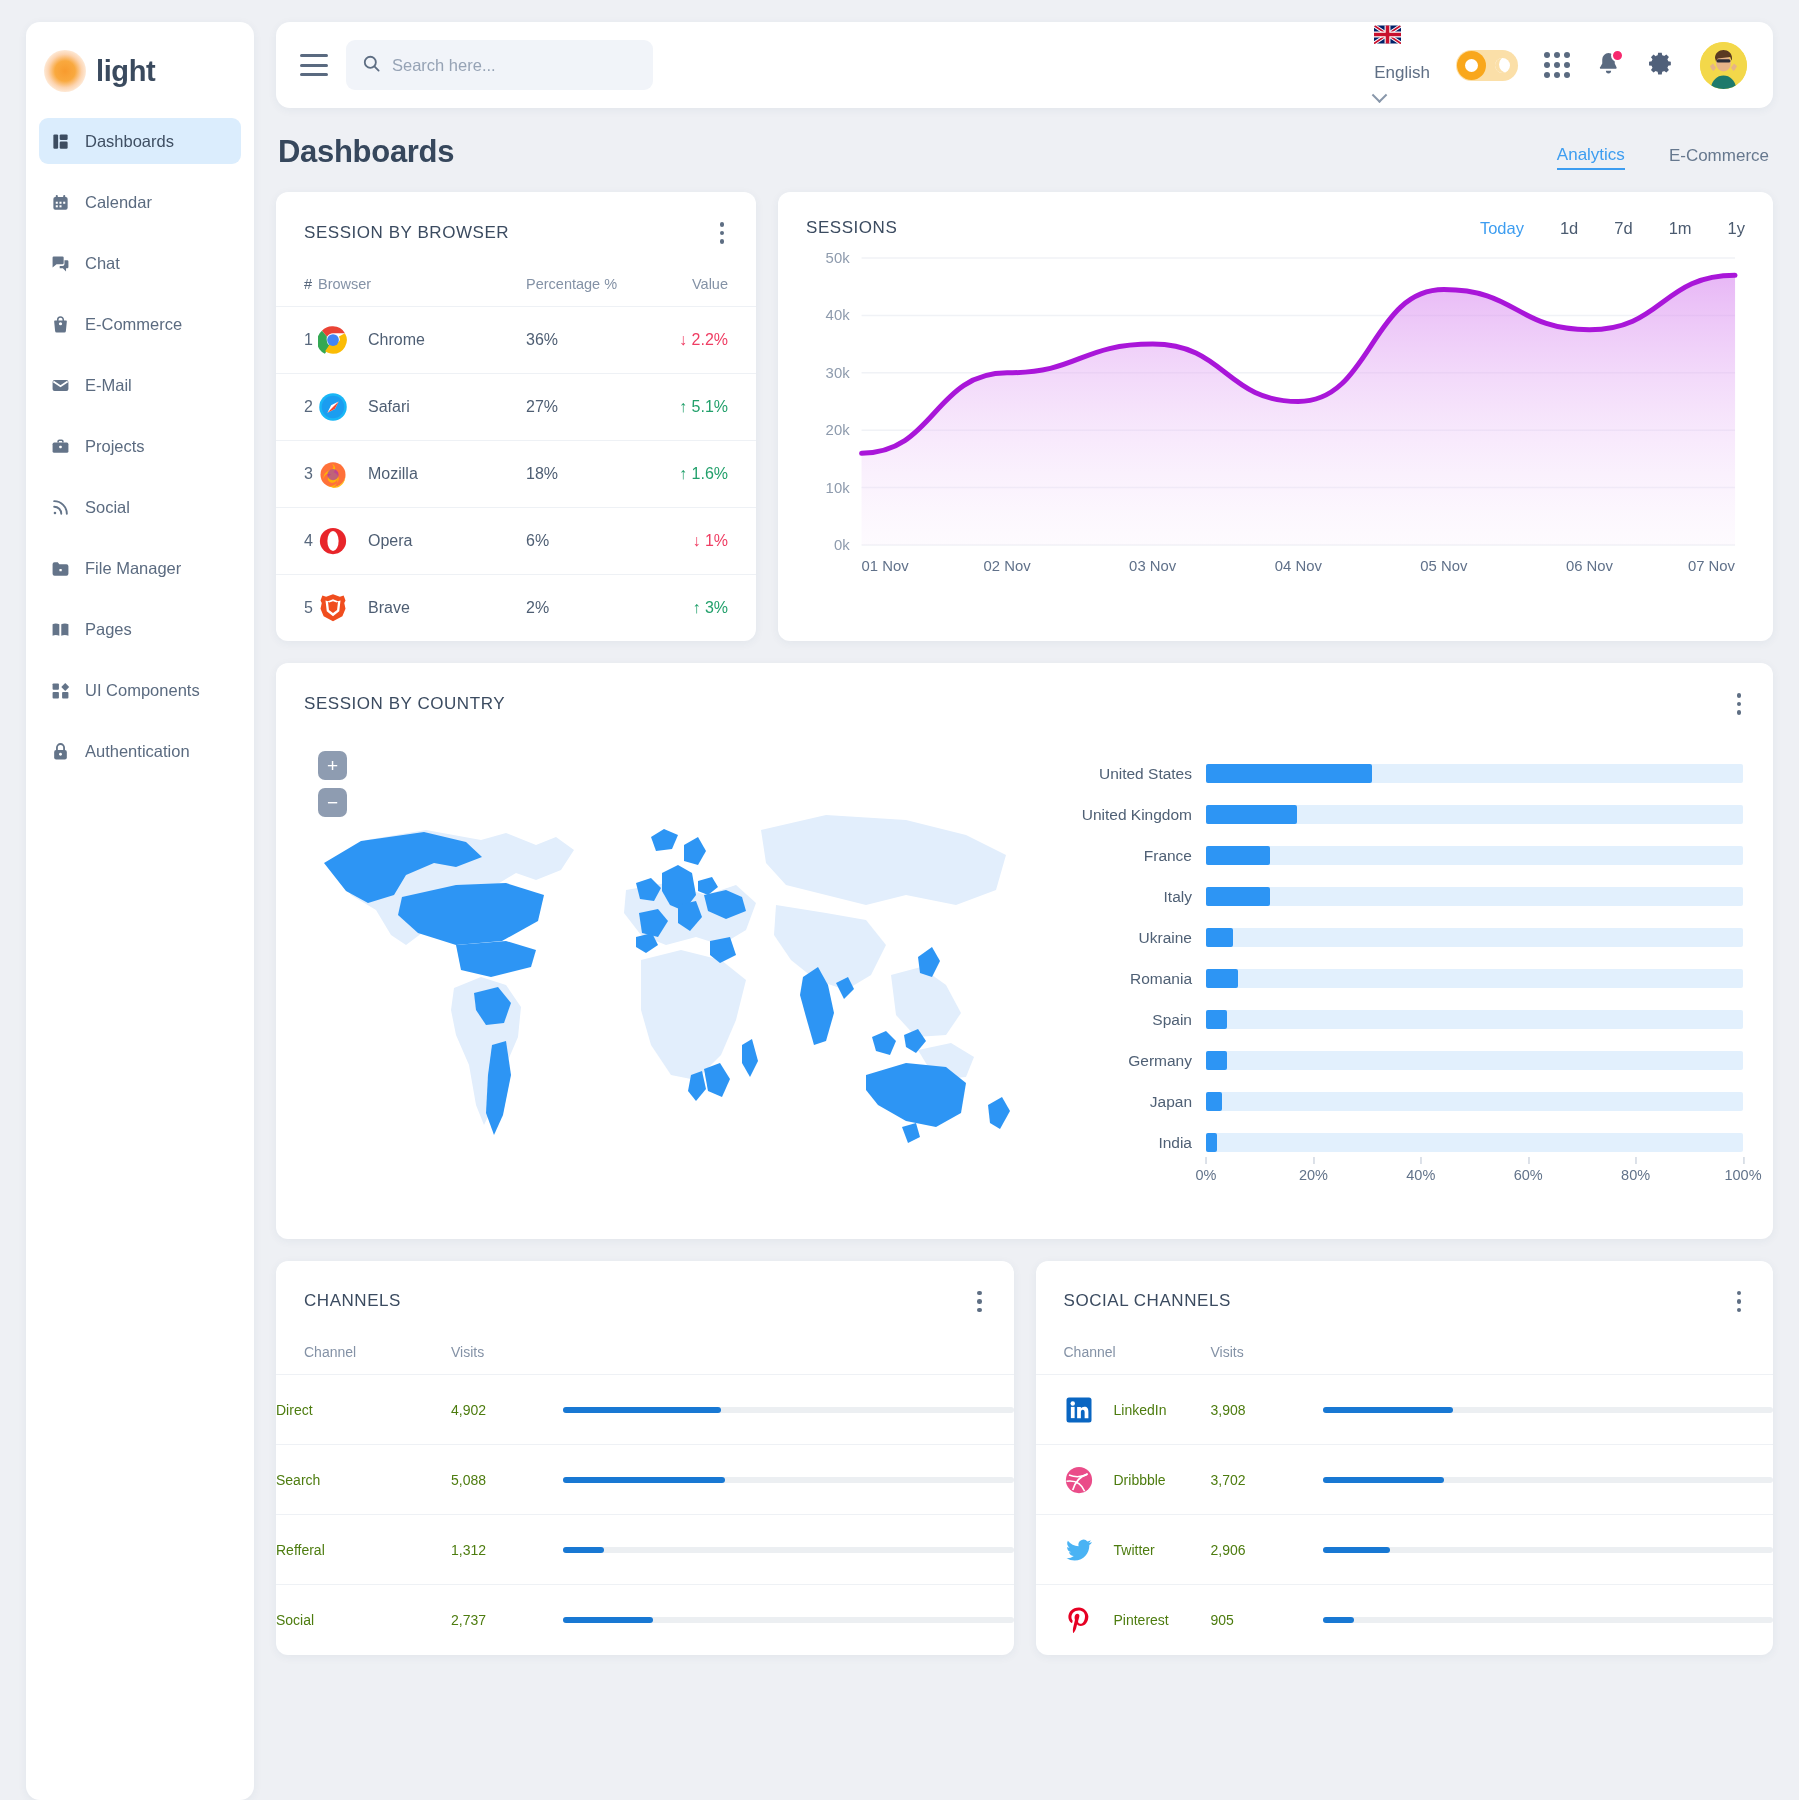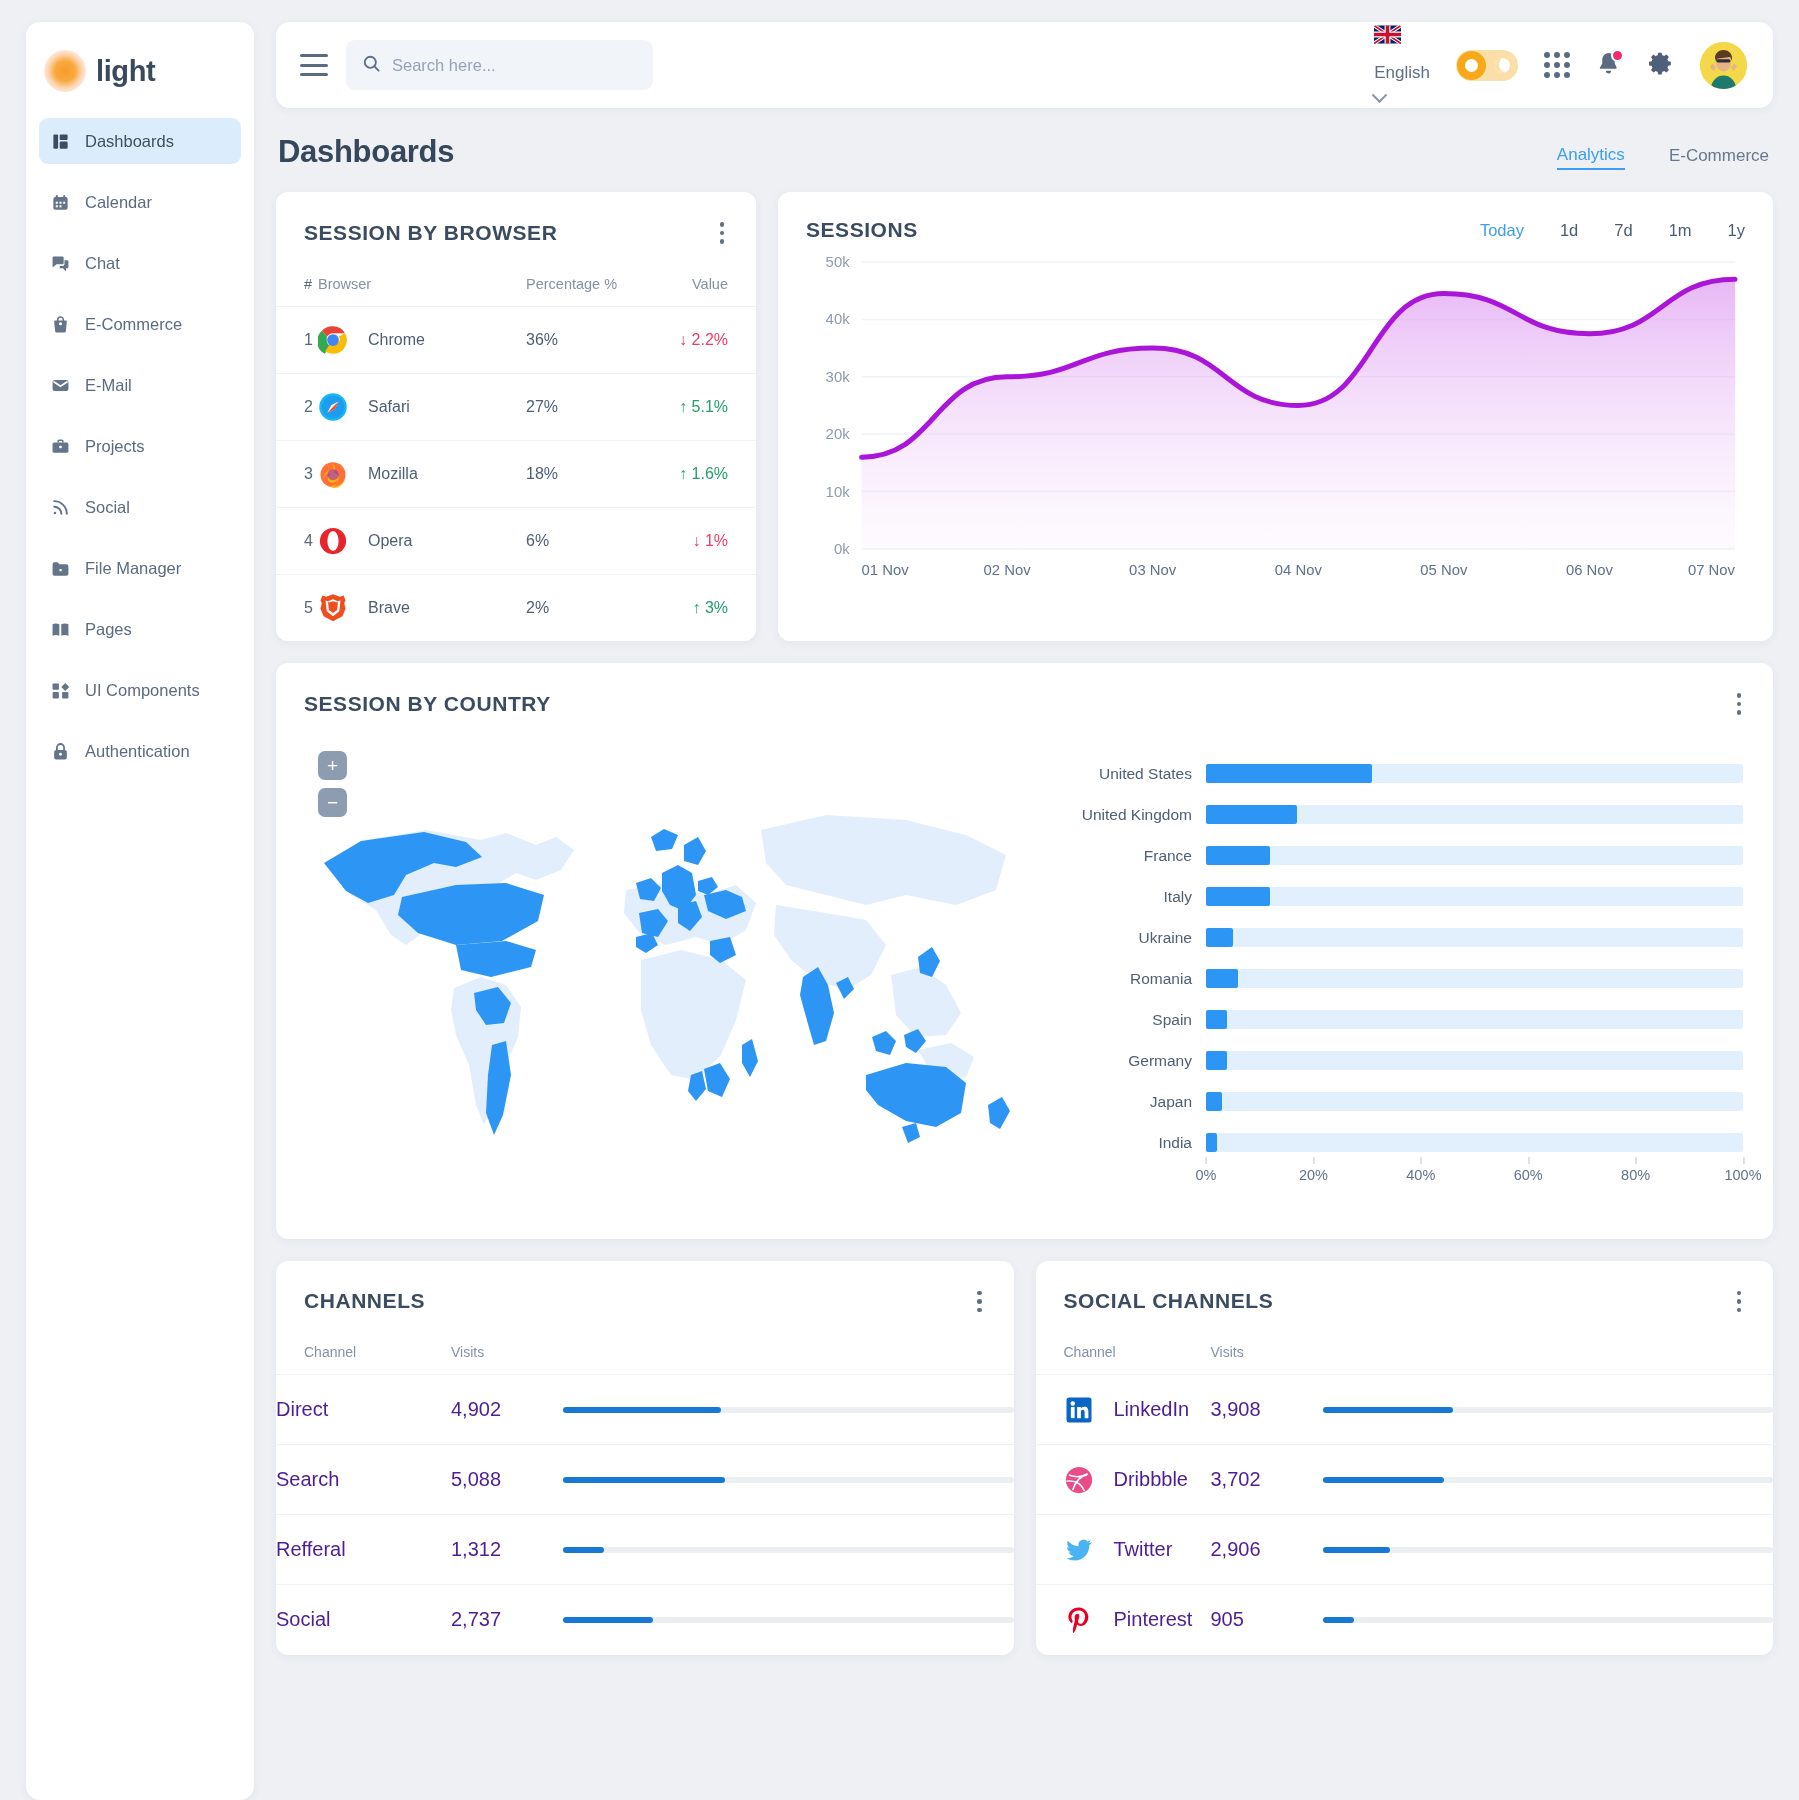--- a/index.html
+++ b/index.html
@@ -81,21 +81,21 @@
   .avatar { width:47px; height:47px; border-radius:50%; overflow:hidden; background:#f5d73f; position:relative; cursor:pointer; }
 
   .page-head { display:flex; align-items:flex-end; padding: 4px 4px 0 2px; }
   .page-title { font-size: 31px; font-weight: 700; color:#36475c; letter-spacing:-.3px; }
   .page-tabs { margin-left:auto; display:flex; gap: 44px; align-items:center; }
   .page-tab { font-size:17px; color:#66788e; padding-bottom: 3px; cursor:pointer; }
   .page-tab.active { color:#3d9df0; border-bottom: 2px solid #3d9df0; }
 
   .card { background:#fff; border-radius: 12px; box-shadow: 0 2px 10px rgba(40,60,100,.06); }
   .card-head { display:flex; align-items:center; padding: 26px 28px 0 28px; }
-  .card-title { font-size:21px; font-weight:700; color:#3b4b60; letter-spacing:.55px; }
+  .card-title { font-size:17px; font-weight:400; color:#3b4b60; letter-spacing:.55px; }
   .kebab { margin-left:auto; display:flex; flex-direction:column; gap:4px; cursor:pointer; padding:4px; }
   .kebab i { width:4.5px; height:4.5px; border-radius:50%; background:#5e6e83; display:block; }
 
   .row1 { display:flex; gap: 22px; }
 
   
   .bcard { width: 480px; flex:0 0 480px; }
   .btable { width:100%; border-collapse: collapse; margin-top: 22px; }
   .btable th {
     font-size:14.5px; font-weight:400; color:#8492a6; text-align:left; padding: 6px 0 14px 0;
@@ -132,21 +132,21 @@
   .cbar-fill { height:100%; background:#2d95f4; border-radius:2px; }
   .caxis { display:flex; margin-left: 160px; padding-top: 8px; position:relative; height: 36px; }
   .caxis .tick { position:absolute; top:0; transform:translateX(-50%); font-size:14.5px; color:#62738a; }
   .caxis .tick::before { content:""; position:absolute; left:50%; top:-10px; width:1px; height:7px; background:#b9c4d2; }
 
   
   .row3 { display:flex; gap: 22px; padding-bottom: 22px; }
   .chcard { flex:1; min-width:0; }
   .ctable { width:100%; border-collapse:collapse; margin-top: 22px; }
   .ctable th { font-size:14px; font-weight:400; color:#8492a6; text-align:left; padding: 6px 0 14px 0; }
-  .ctable td { border-top:1px solid #eef1f5; height: 70px; font-size:20px; color:#4c1d95; padding:0; }
+  .ctable td { border-top:1px solid #eef1f5; height: 70px; font-size:14px; color:#4d7c0f; padding:0; }
   .ctable .h-ch { padding-left: 28px; }
   .c-chan { padding-left: 28px; width: 175px; }
   .c-vis  { width: 112px; }
   .c-bar  { padding-right: 28px; }
   .pbar { height: 6px; background:#eceff2; border-radius: 4px; position:relative; }
   .pbar i { position:absolute; left:0; top:0; height:100%; background:#1878d3; border-radius:4px; display:block; }
   .soc-name { display:flex; align-items:center; gap: 20px; padding-left: 28px; }
   .soc-ico { width: 30px; height:30px; flex:0 0 30px; display:flex; align-items:center; justify-content:center; }
 </style>
 </head>

